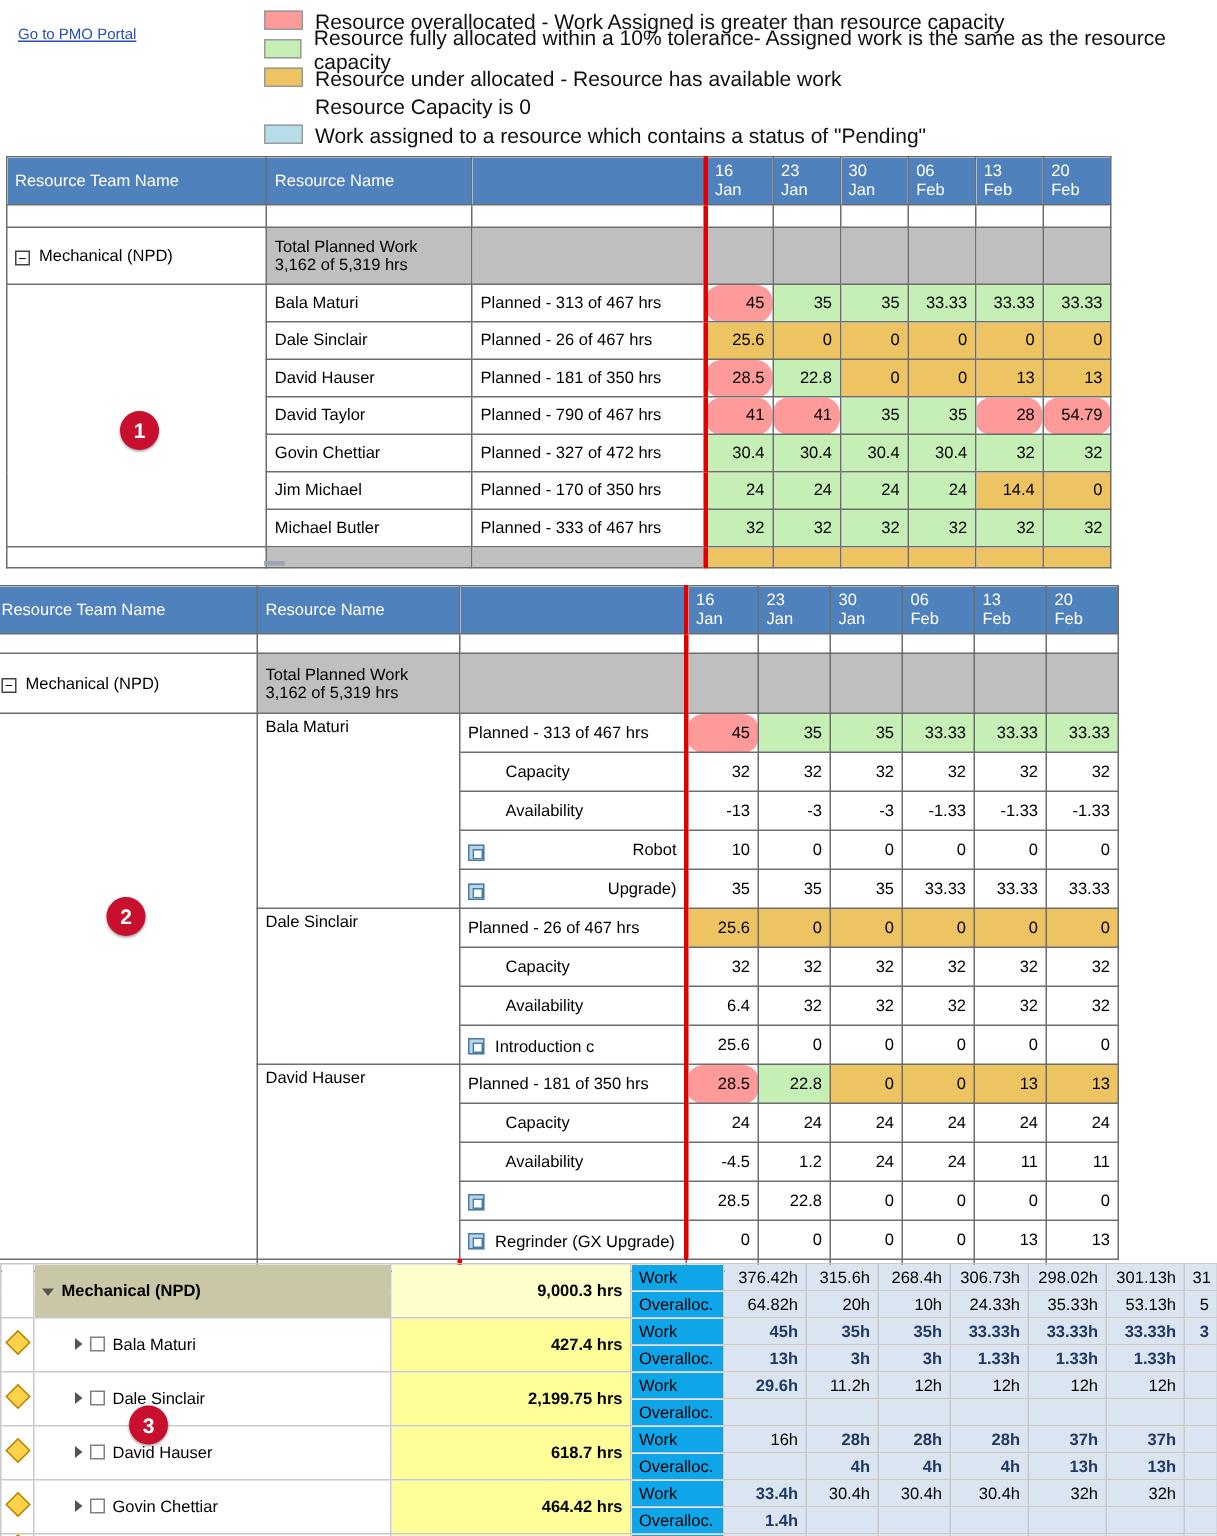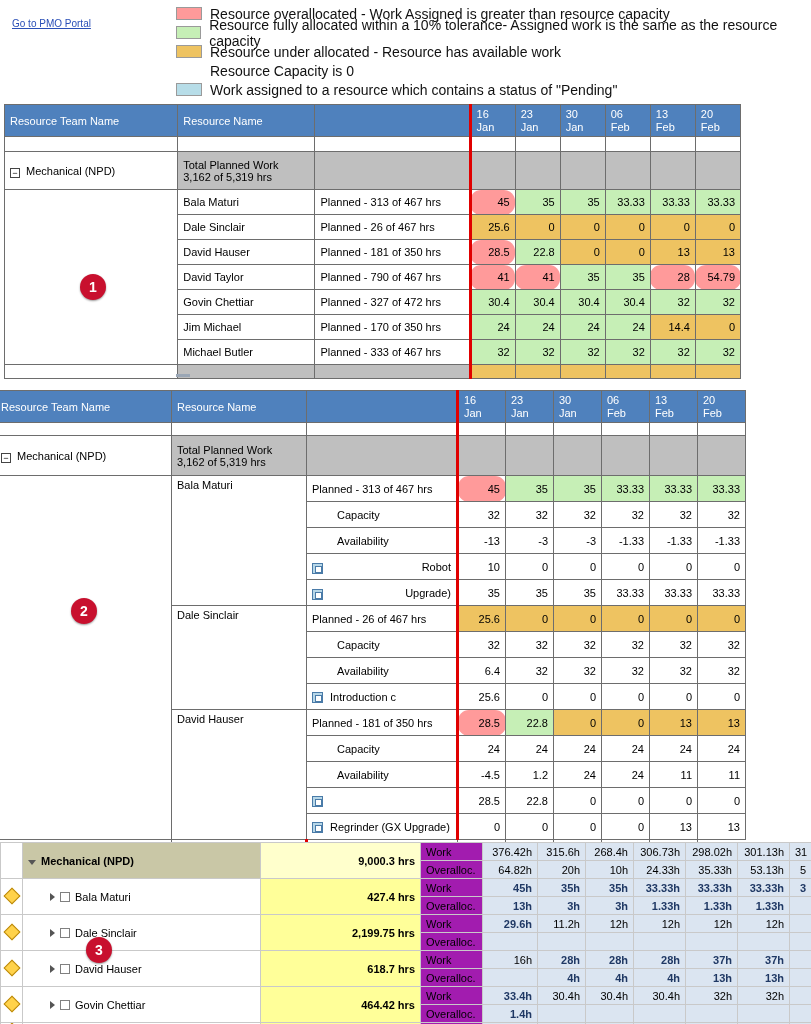--- a/index.html
+++ b/index.html
@@ -106,21 +106,21 @@
   .p3-warn { width: 22px; text-align: center; background: #ffffff; }
   .warn-ico {
     display: inline-block; width: 12px; height: 12px;
     background: #ffd24a; border: 1px solid #b8860b;
     transform: rotate(45deg);
   }
   .p3-name { background: #ffffff; }
   .p3-name.l0 { background: #c9c7a6; font-weight: bold; }
   .p3-hrs { text-align: right; background: #ffff99; font-weight: bold; margin-top: 43px; }
   .p3-hrs.l0 { background: #ffffcc; }
-  .p3-rowlbl { background: #a21caf; text-align: left; }
+  .p3-rowlbl { background: #0ea5e9; text-align: left; }
   .p3-val { text-align: right; background: #dbe5f1; }
   .p3-val.bold-blue { color: #1f3864; font-weight: bold; }
   .tri {
     display: inline-block; width: 0; height: 0;
     border-left: 5px solid #555; border-top: 4px solid transparent;
     border-bottom: 4px solid transparent; margin-right: 5px;
   }
   .tri.down {
     border-left: 4px solid transparent; border-right: 4px solid transparent;
     border-top: 5px solid #555; border-bottom: 0;

